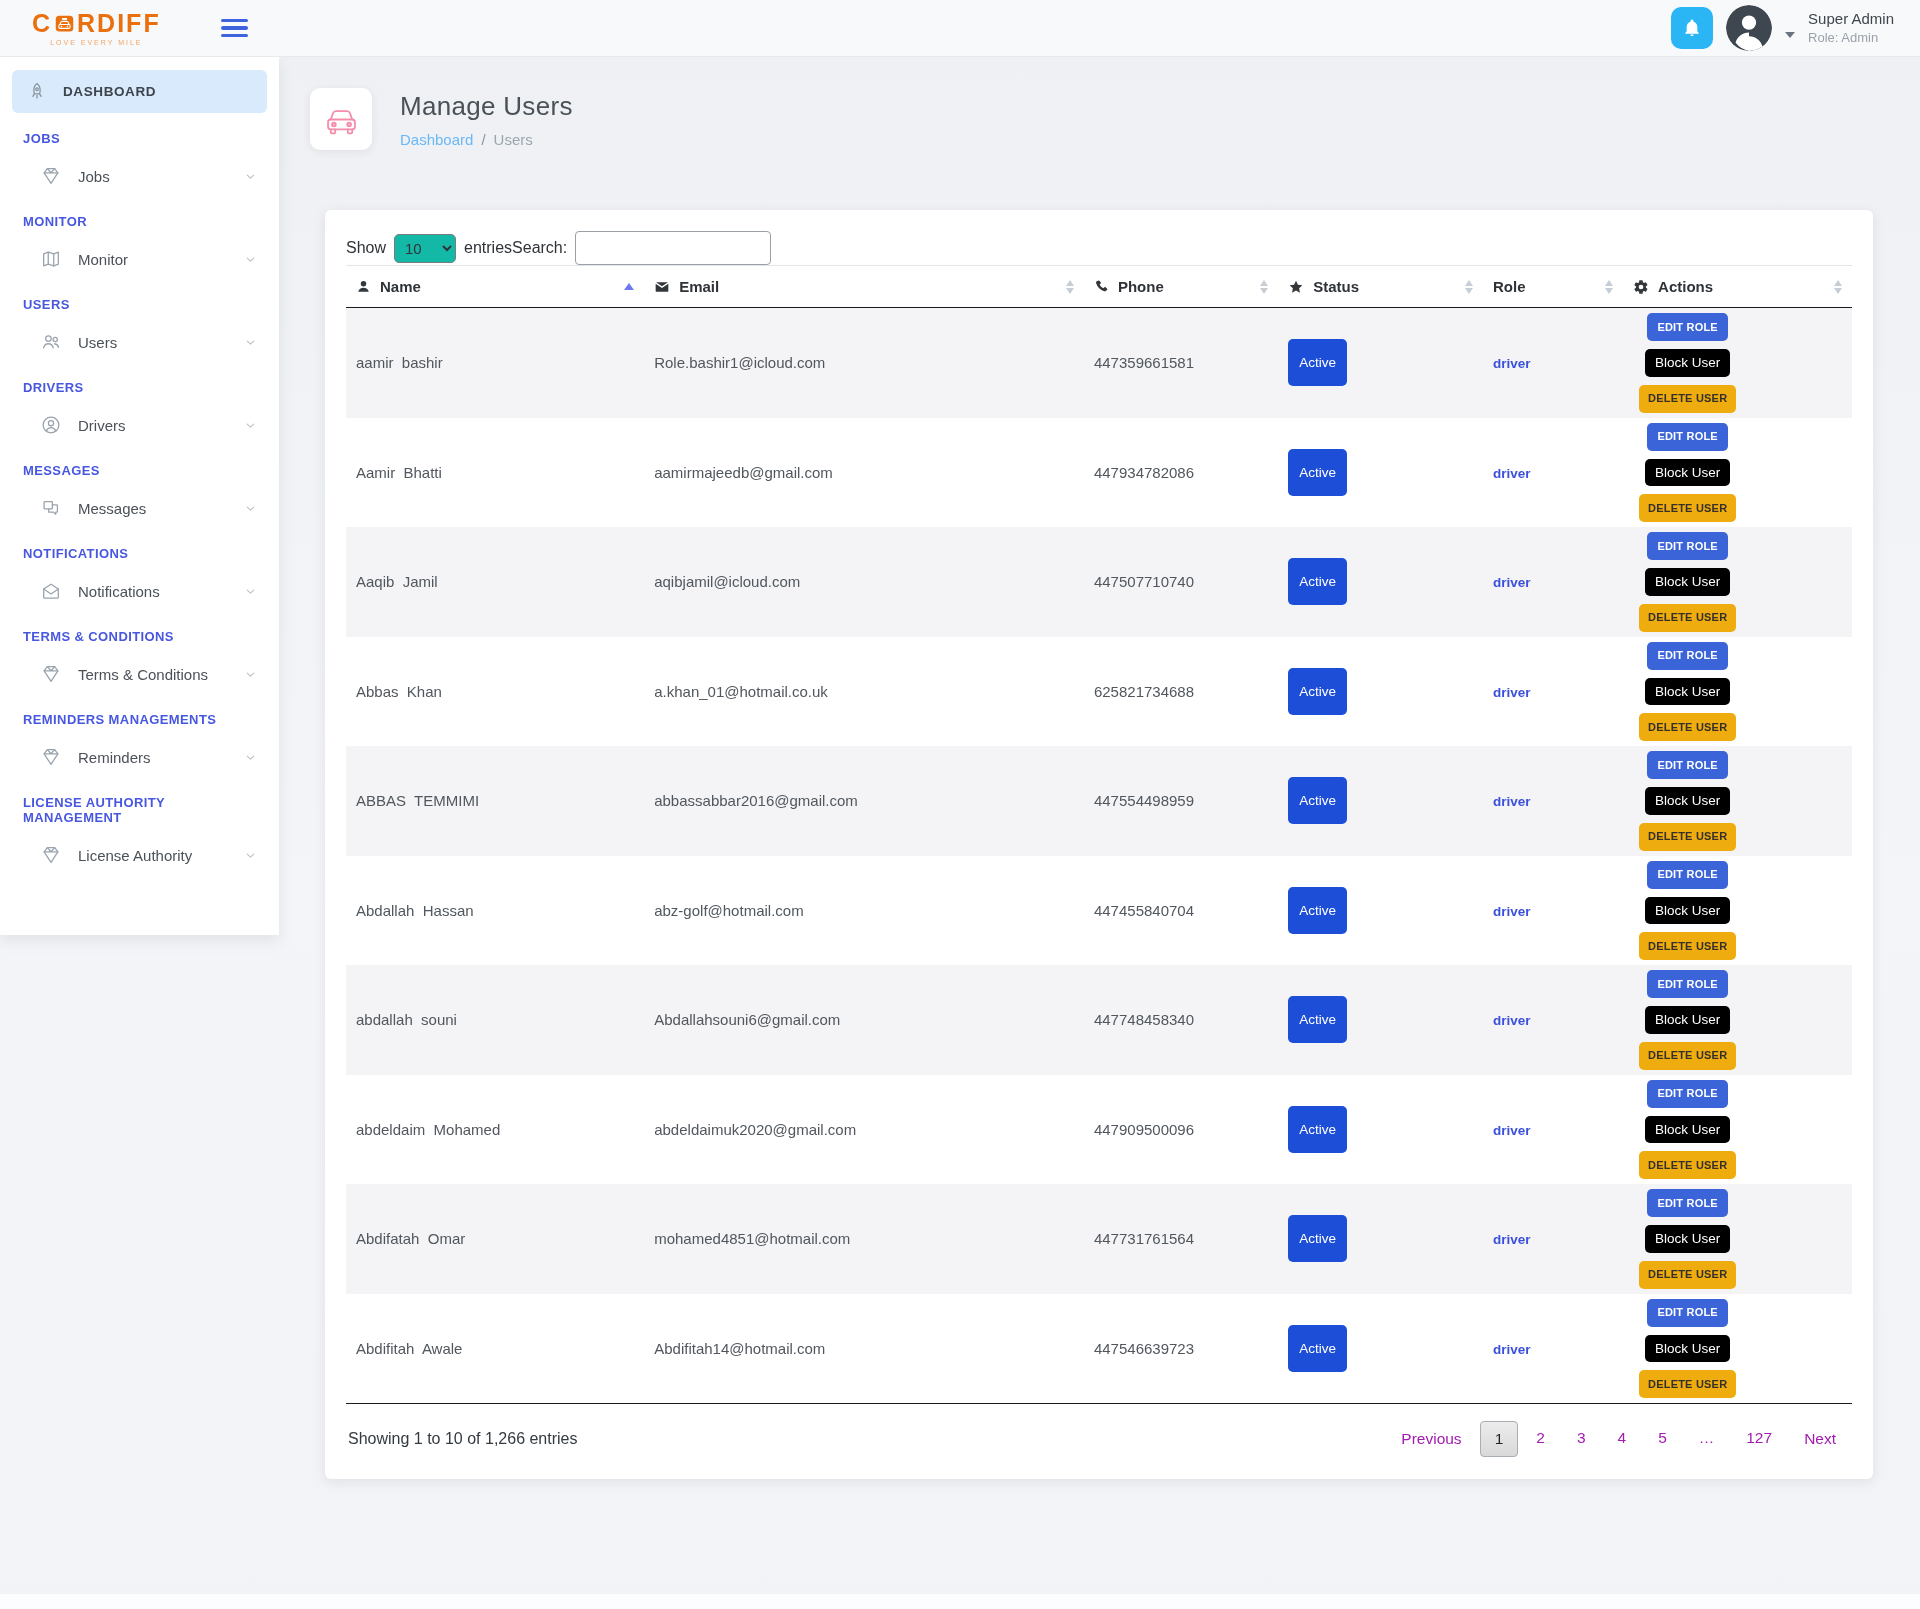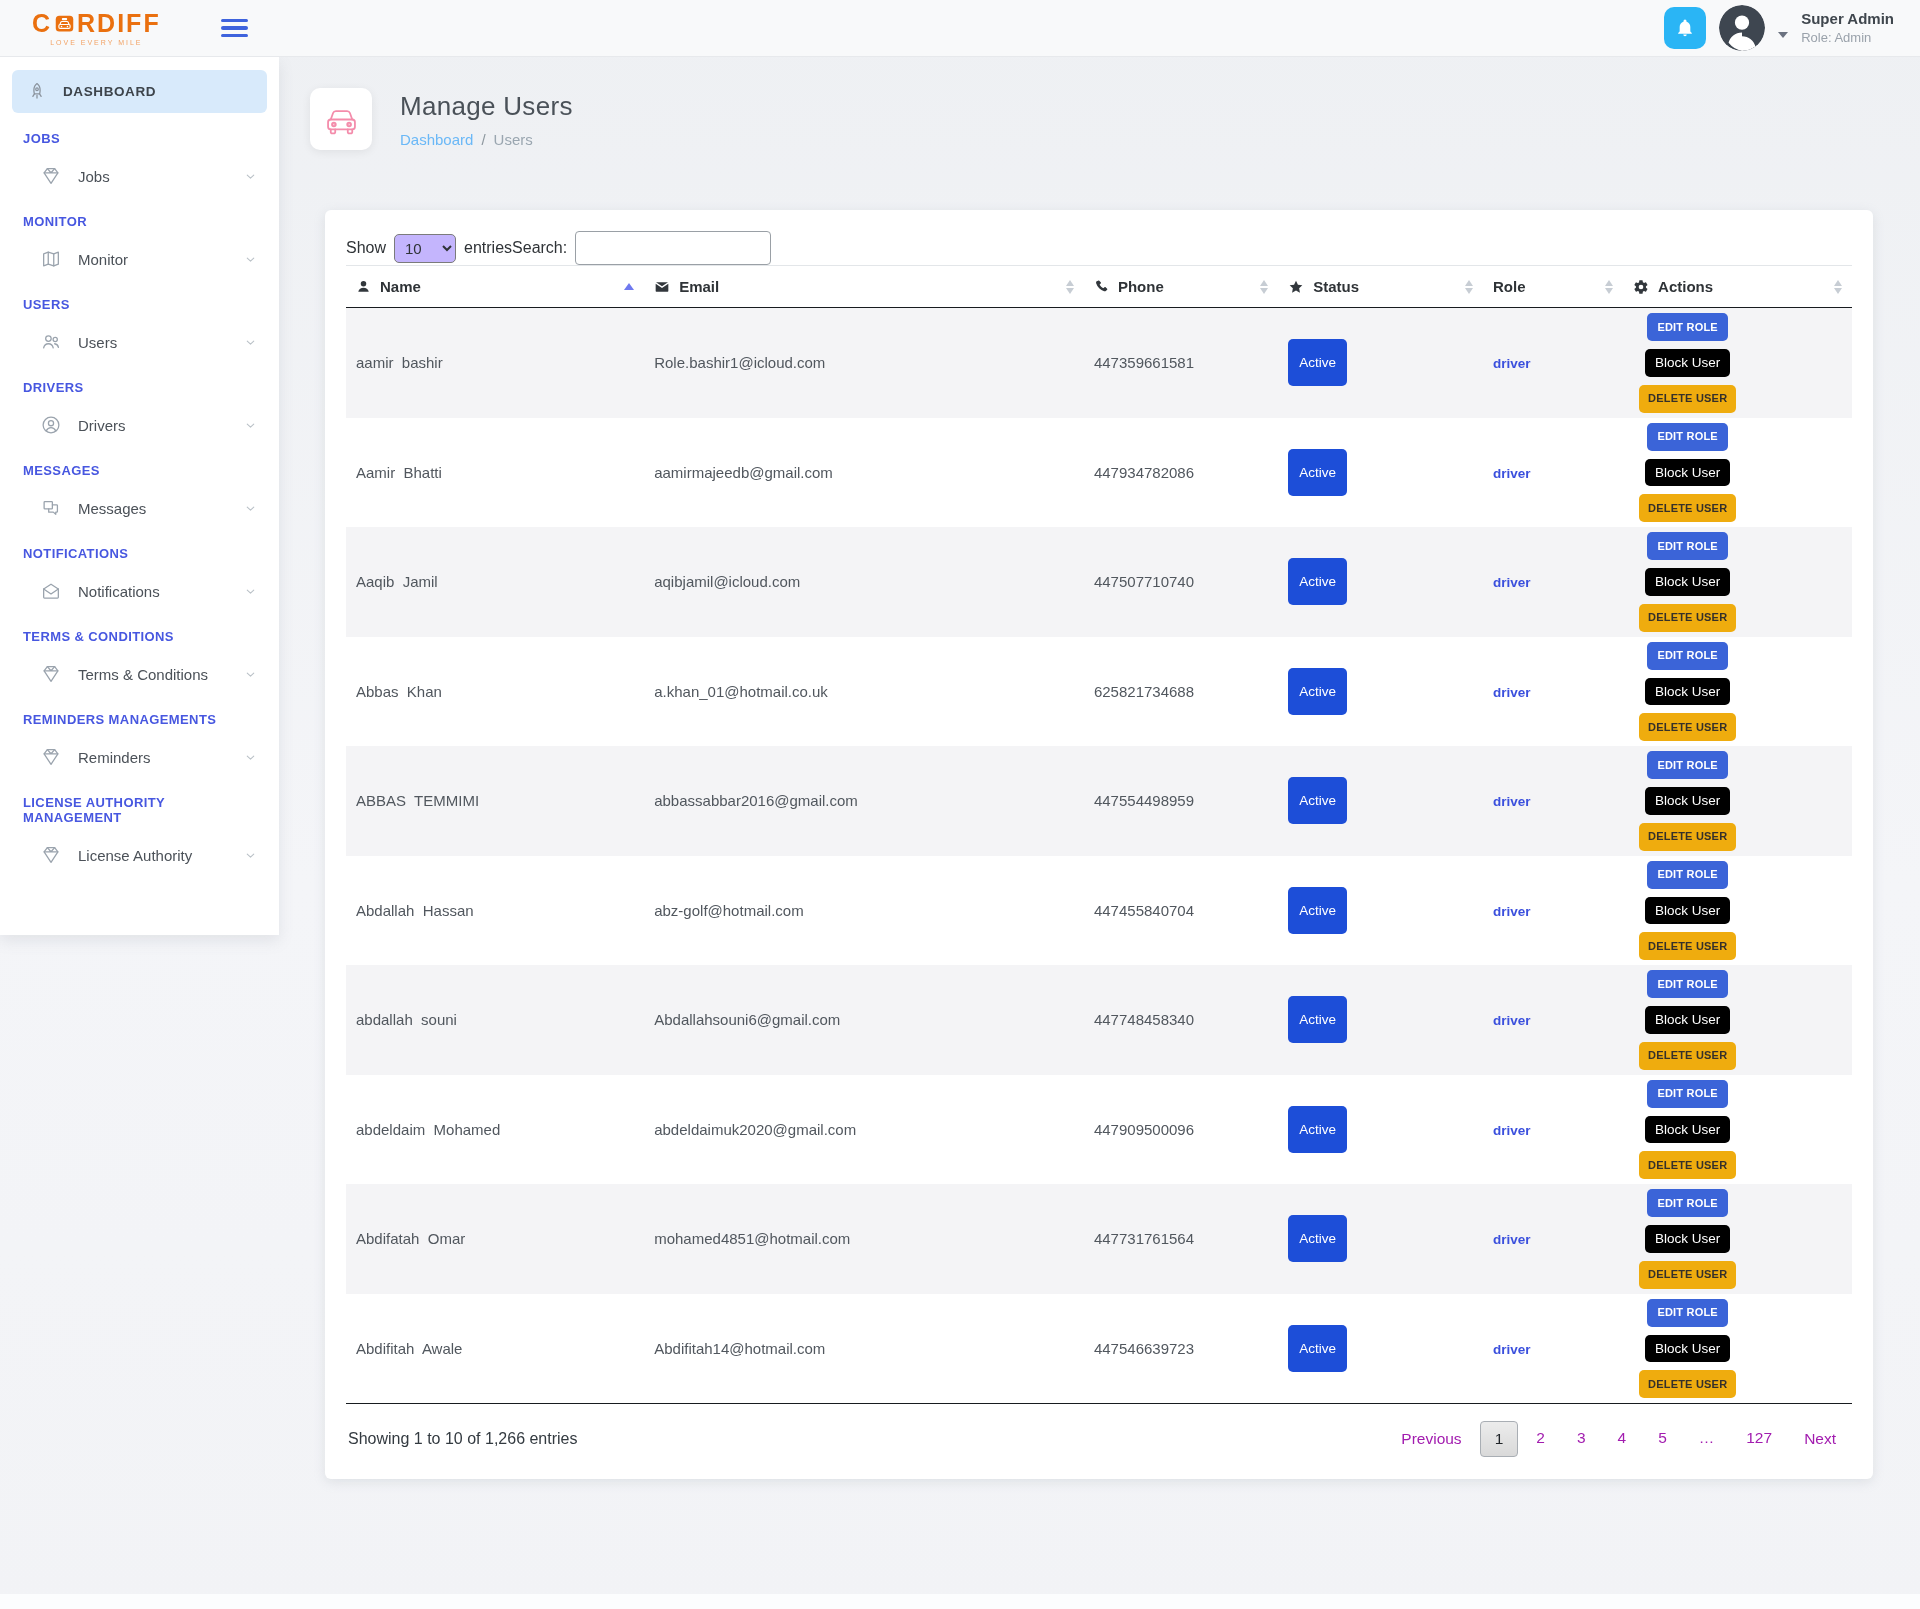--- a/index.html
+++ b/index.html
@@ -20,21 +20,21 @@
   .logo-row { display:flex; align-items:center; gap:1px; color:#ea700f; font-weight:800; font-size:25px; letter-spacing:2px; }
   .logo-row svg { margin:0 1px; }
   .tagline { color:#f2a365; font-size:7px; letter-spacing:2px; text-align:center; margin-top:3px; }
   .hamburger { margin-left:60px; display:flex; flex-direction:column; gap:4px; cursor:pointer; }
   .hamburger span { width:27px; height:3.2px; background:#3e63dd; border-radius:2px; display:block; }
   .topbar-right { margin-left:auto; display:flex; align-items:center; gap:13px; padding-right:26px; }
   .bell-btn { width:42px; height:42px; border:none; border-radius:10px; background:#2ab5f5; display:flex; align-items:center; justify-content:center; cursor:pointer; }
   .avatar { width:46px; height:46px; border-radius:50%; overflow:hidden; flex:0 0 auto; cursor:pointer; }
   .caret-down { width:0; height:0; border-left:5px solid transparent; border-right:5px solid transparent; border-top:6px solid #6b7280; margin-top:14px; }
   .user-block { line-height:1.25; }
-  .user-name { font-size:15px; font-weight:700; color:#3f464d; }
+  .user-name { font-size:15px; font-weight:400; color:#3f464d; }
   .user-role { font-size:13px; color:#9aa2ab; margin-top:2px; }
   
   .sidebar {
     position:absolute; top:57px; left:0; width:279px; height:878px;
     background:#fff; box-shadow:0 6px 14px rgba(110,120,135,.14);
     padding:13px 0 20px; z-index:10;
   }
   .dash-item { margin:0 12px; height:43px; background:#d8eafb; border-radius:6px; display:flex; align-items:center; gap:15px; padding:0 14px; color:#3d444b; font-weight:700; font-size:13.5px; letter-spacing:.6px; cursor:pointer; }
   .dash-item .ico { color:#8b949e; display:flex; }
   .nav-section { margin-top:18px; }
@@ -48,21 +48,21 @@
   .head-icon-card { width:62px; height:62px; background:#fff; border-radius:10px; box-shadow:0 2px 10px rgba(0,0,0,.07); display:flex; align-items:center; justify-content:center; }
   .page-title { font-size:26px; font-weight:500; color:#4a5158; letter-spacing:.3px; }
   .breadcrumb { margin-top:9px; font-size:15px; display:flex; gap:8px; align-items:center; }
   .bc-link { color:#6ab8f7; cursor:pointer; }
   .bc-sep { color:#8d979f; }
   .bc-current { color:#9aa6b0; }
   
   .content-card { margin:60px 47px 0 46px; background:#fff; border-radius:6px; box-shadow:0 3px 12px rgba(140,150,160,.20); padding:21px 21px 8px; }
   .controls { display:flex; align-items:center; font-size:16px; color:#2f3337; }
   .show-group { display:flex; align-items:center; gap:8px; }
-  .show-group select { font-size:15px; padding:4px 6px; border:1px solid #7b7b7b; border-radius:5px; color:#2f3337; background:#c4b5fd; width:62px; }
+  .show-group select { font-size:15px; padding:4px 6px; border:1px solid #7b7b7b; border-radius:5px; color:#2f3337; background:#14b8a6; width:62px; }
   .search-group { display:flex; align-items:center; gap:8px; }
   .search-group input { width:196px; height:34px; border:1px solid #9aa0a6; border-radius:4px; padding:0 8px; font-size:15px; }
   table { width:100%; border-collapse:collapse; table-layout:fixed; }
   thead th { text-align:left; padding:12px 10px; font-size:15px; color:#2f3337; border-top:1px solid #e3e6e9; border-bottom:1px solid #171b1f; cursor:pointer; }
   .th-inner { display:flex; align-items:center; gap:9px; font-weight:700; }
   .th-inner .hico { display:flex; color:#32373c; }
   .sort { display:inline-flex; flex-direction:column; gap:2px; margin-left:auto; }
   .tri-up { width:0; height:0; border-left:4.5px solid transparent; border-right:4.5px solid transparent; border-bottom:6px solid #c7cdd4; }
   .tri-down { width:0; height:0; border-left:4.5px solid transparent; border-right:4.5px solid transparent; border-top:6px solid #c7cdd4; }
   .sort.asc .tri-up { border-bottom-color:#6f79ef; border-left-width:5.5px; border-right-width:5.5px; border-bottom-width:7px; }

